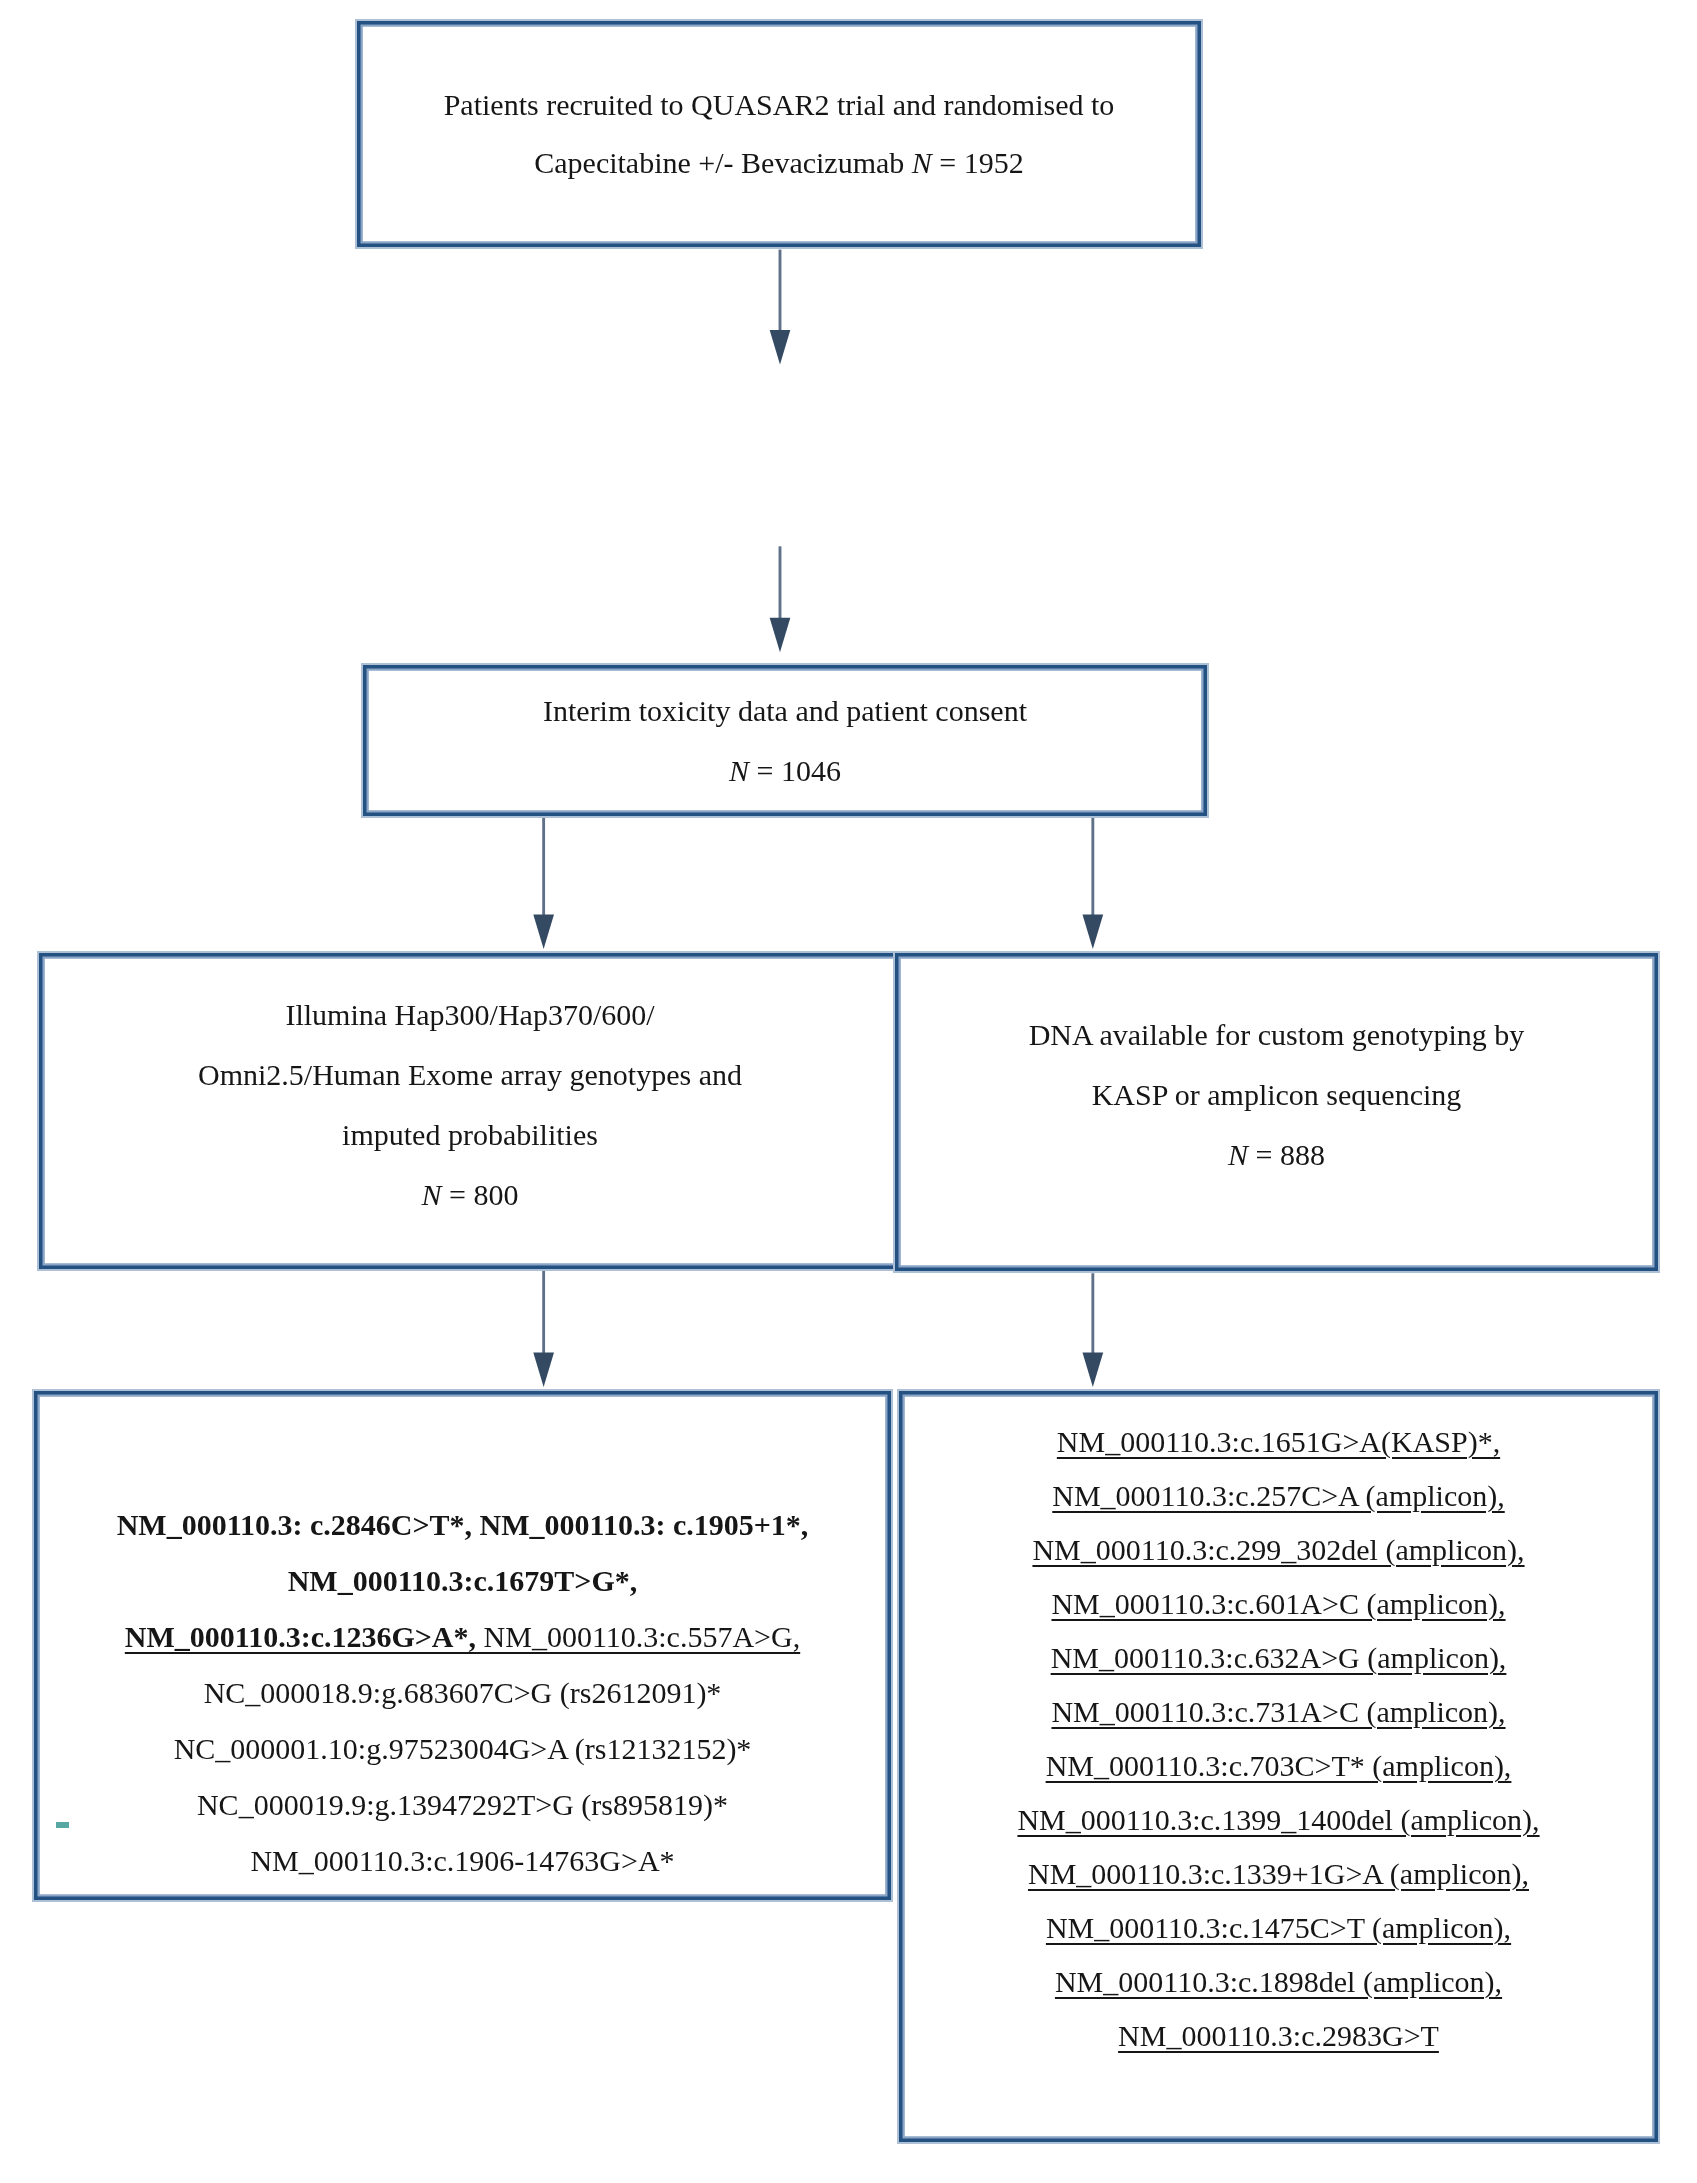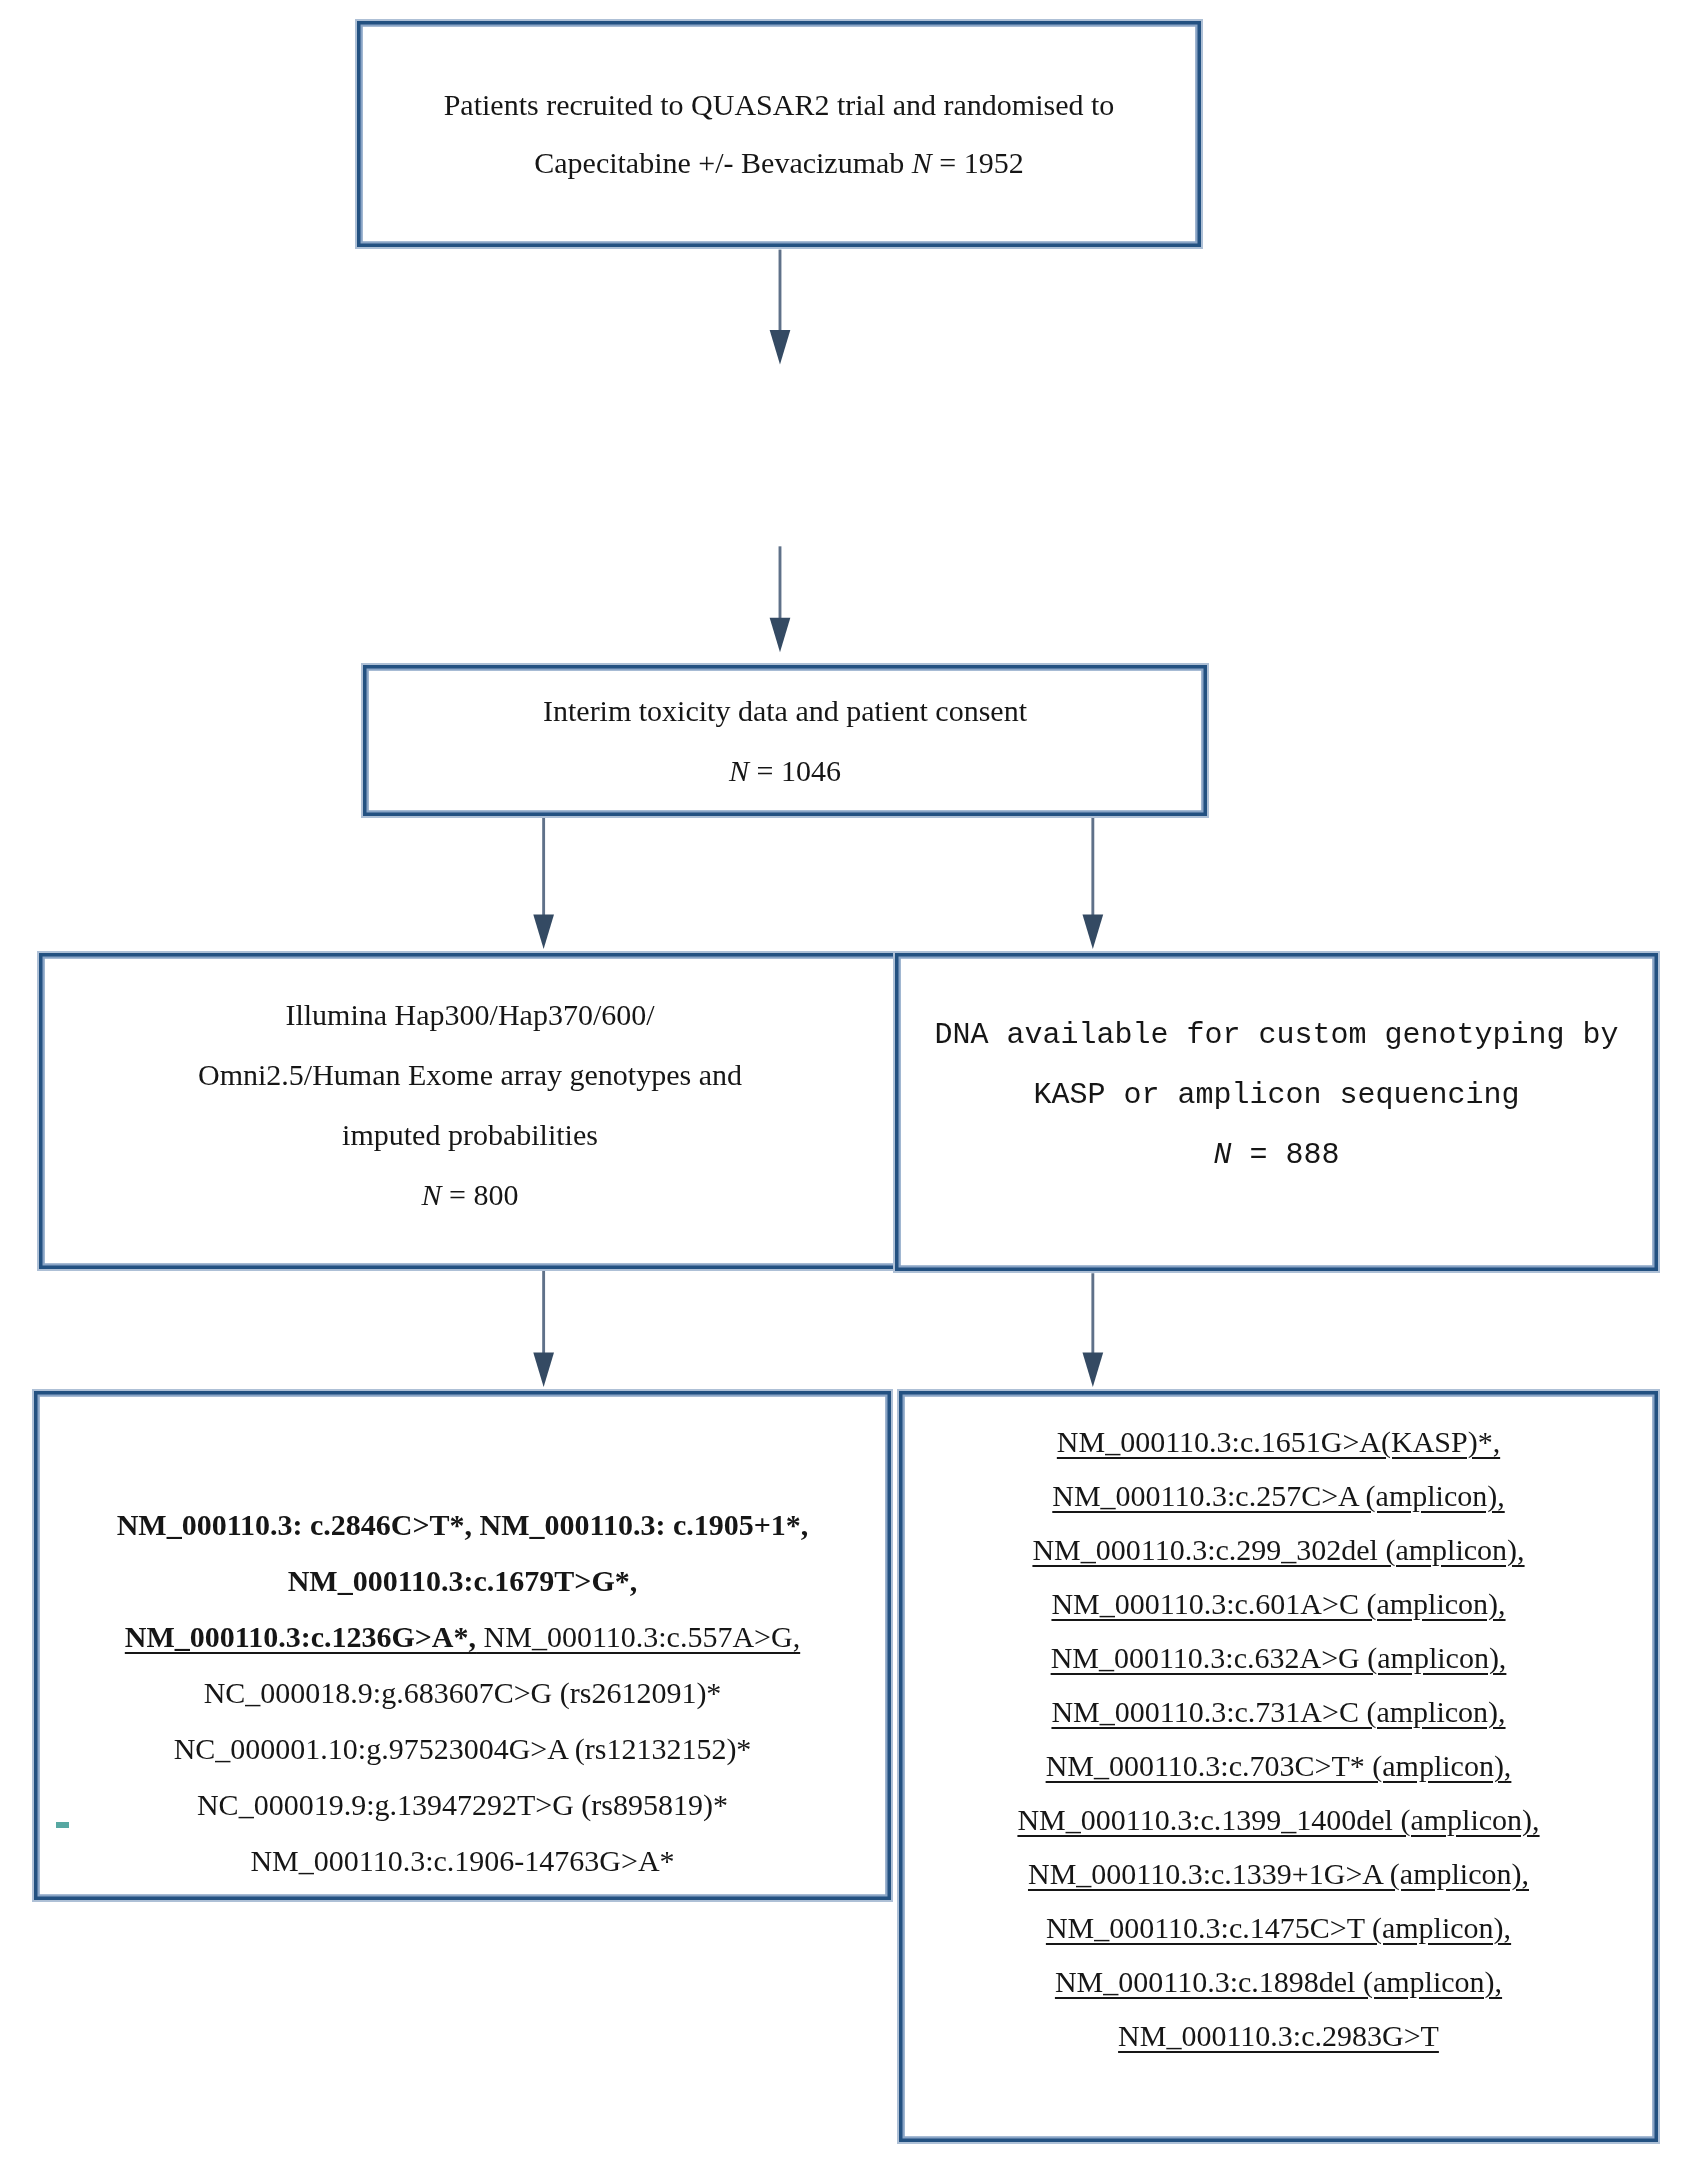--- a/index.html
+++ b/index.html
@@ -89,21 +89,21 @@
       <div>
           <div class="line"><span>Illumina Hap300/Hap370/600/</span></div>
           <div class="line"><span>Omni2.5/Human Exome array genotypes and</span></div>
           <div class="line"><span>imputed probabilities</span></div>
         </div>
       <div class="n-line"><i class="nsym">N</i> <span>= 800</span></div>
     </div>
   </div>
 
   <div class="fbox lh-top" style="left:893px;top:951px;width:767px;height:322px;">
-    <div class="content" style="padding-bottom:46px;font-family:Liberation Mono, monospace;">
+    <div class="content" style="padding-bottom:46px;">
       <div>
           <div class="line"><span>DNA available for custom genotyping by</span></div>
           <div class="line"><span>KASP or amplicon sequencing</span></div>
         </div>
       <div class="n-line"><i class="nsym">N</i> <span>= 888</span></div>
     </div>
   </div>
 
   <div class="fbox vleft" style="left:32px;top:1389px;width:861px;height:513px;justify-content:flex-end;">
     <div class="content" style="padding-top:10.4px;">

